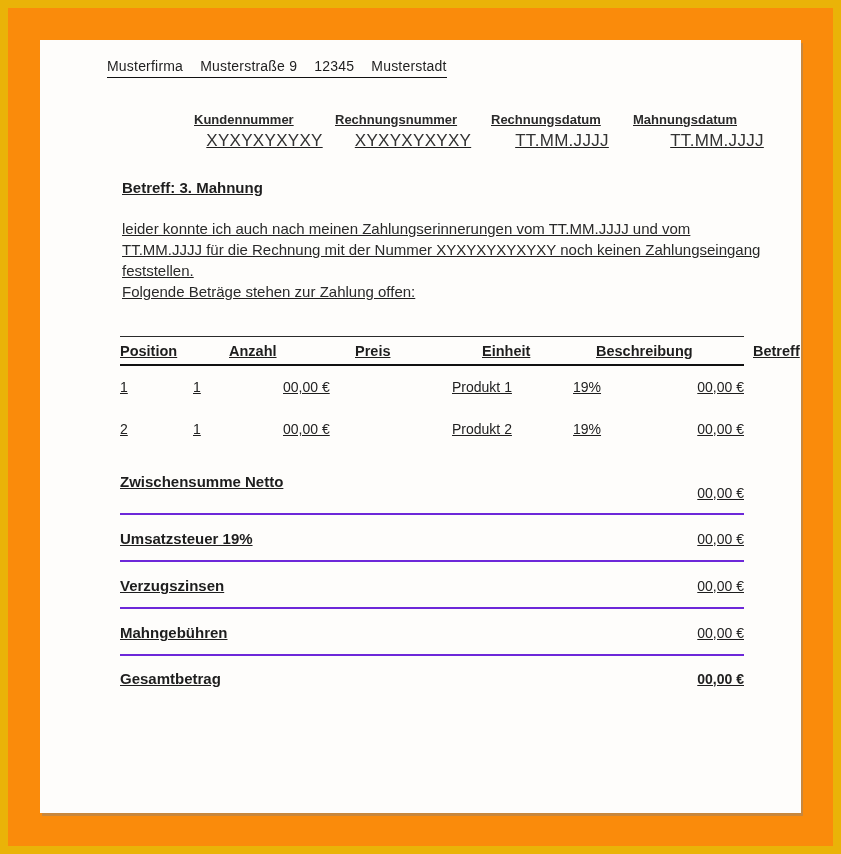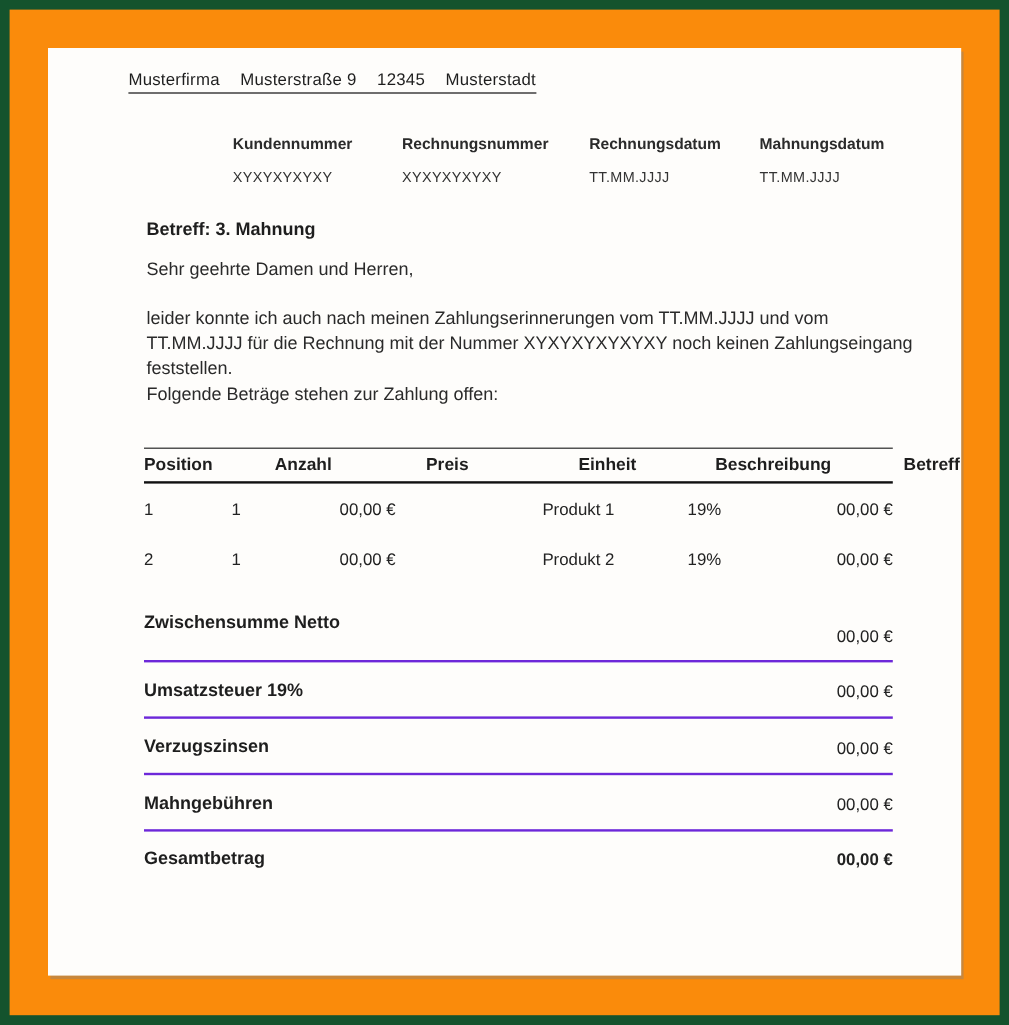--- a/index.html
+++ b/index.html
@@ -46,21 +46,21 @@
     color:#222;
   }
 
   
   .meta {
     display:grid;
     grid-template-columns:141px 156px 142px auto;
     margin:34px 0 0 154px;
   }
   .meta-label { font-weight:bold; font-size:13px; color:#2b2b2b; }
-  .meta-value { font-size:12px; margin-top:14px; color:#333; letter-spacing:0.3px; }
+  .meta-value { font-size:17px; margin-top:4px; color:#333; letter-spacing:0.3px;text-align:center; }
 
   
   .subject { margin:28px 0 0 82px; font-weight:bold; font-size:15px; }
   .salutation { margin:16px 0 0 82px; font-size:15px; color:#2a2a2a; }
   .body { margin:22px 0 0 82px; font-size:15px; line-height:21px; color:#2a2a2a; }
 
   
   .items {
     margin:34px 0 0 80px;
     width:624px;
@@ -104,21 +104,21 @@
   }
   .totals-row.first .totals-value { margin-top:12px; }
   .totals-row.last { border-bottom:none; padding-top:14px; }
   .totals-label { font-weight:bold; font-size:15px; }
   .totals-value { font-size:14px; color:#222; }
   .totals-row.last .totals-value { font-weight:bold; }
 </style>
 </head>
 <body>
 
-<div class="frame-outer" style="background: #14532d;">
+<div class="frame-outer" style="background: #eab308; text-decoration: underline;">
   <div class="frame-inner" style="background: rgb(250, 139, 11);">
     <div class="page" style="background: rgb(254, 253, 251);">
 
       <div class="sender">
         <span>Musterfirma</span>
         <span>Musterstraße 9</span>
         <span>12345</span>
         <span>Musterstadt</span>
       </div>
 
@@ -136,21 +136,20 @@
           <div class="meta-label">Rechnungsdatum</div>
           <div class="meta-value">TT.MM.JJJJ</div>
         </div>
         <div class="meta-col">
           <div class="meta-label">Mahnungsdatum</div>
           <div class="meta-value">TT.MM.JJJJ</div>
         </div>
       </div>
 
       <div class="subject">Betreff: 3. Mahnung</div>
-      <div class="salutation">Sehr geehrte Damen und Herren,</div>
 
       <div class="body">
         <div>leider konnte ich auch nach meinen Zahlungserinnerungen vom TT.MM.JJJJ und vom</div>
         <div>TT.MM.JJJJ für die Rechnung mit der Nummer XYXYXYXYXYXY noch keinen Zahlungseingang</div>
         <div>feststellen.</div>
         <div>Folgende Beträge stehen zur Zahlung offen:</div>
       </div>
 
       <div class="items">
         <div class="items-grid items-head">

